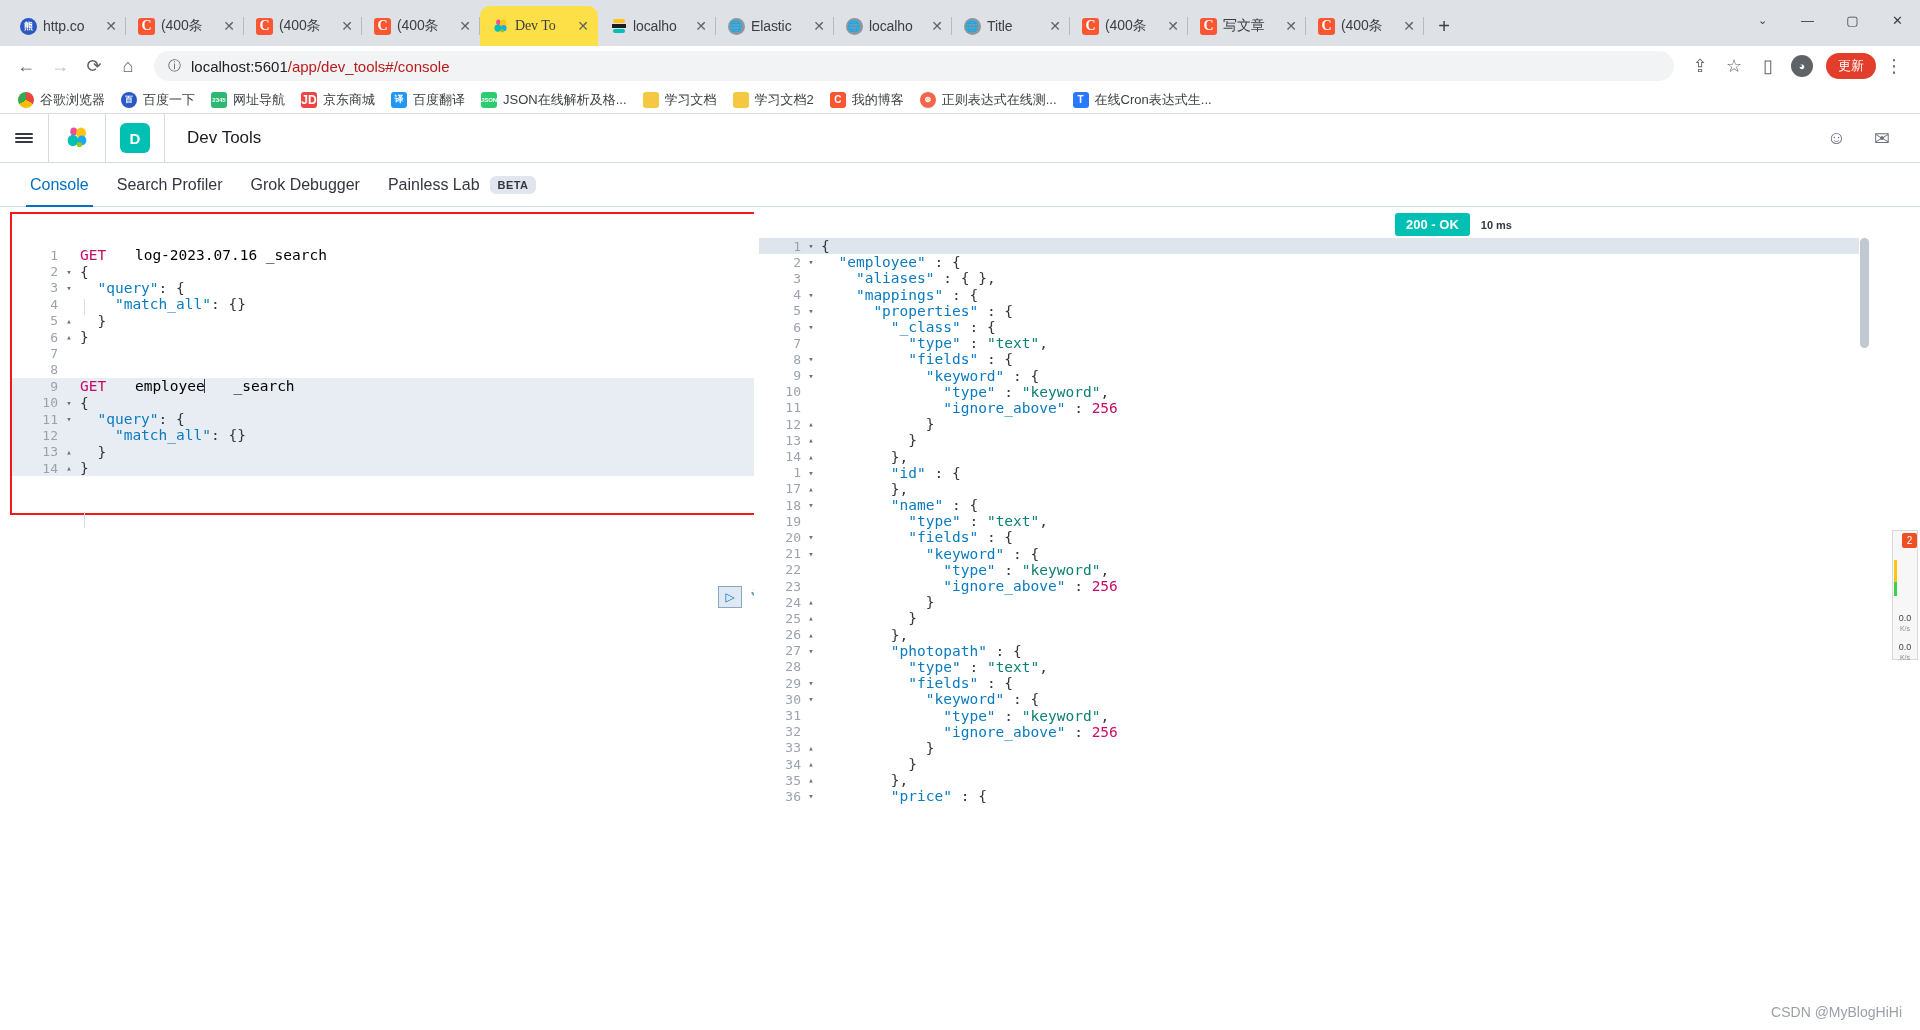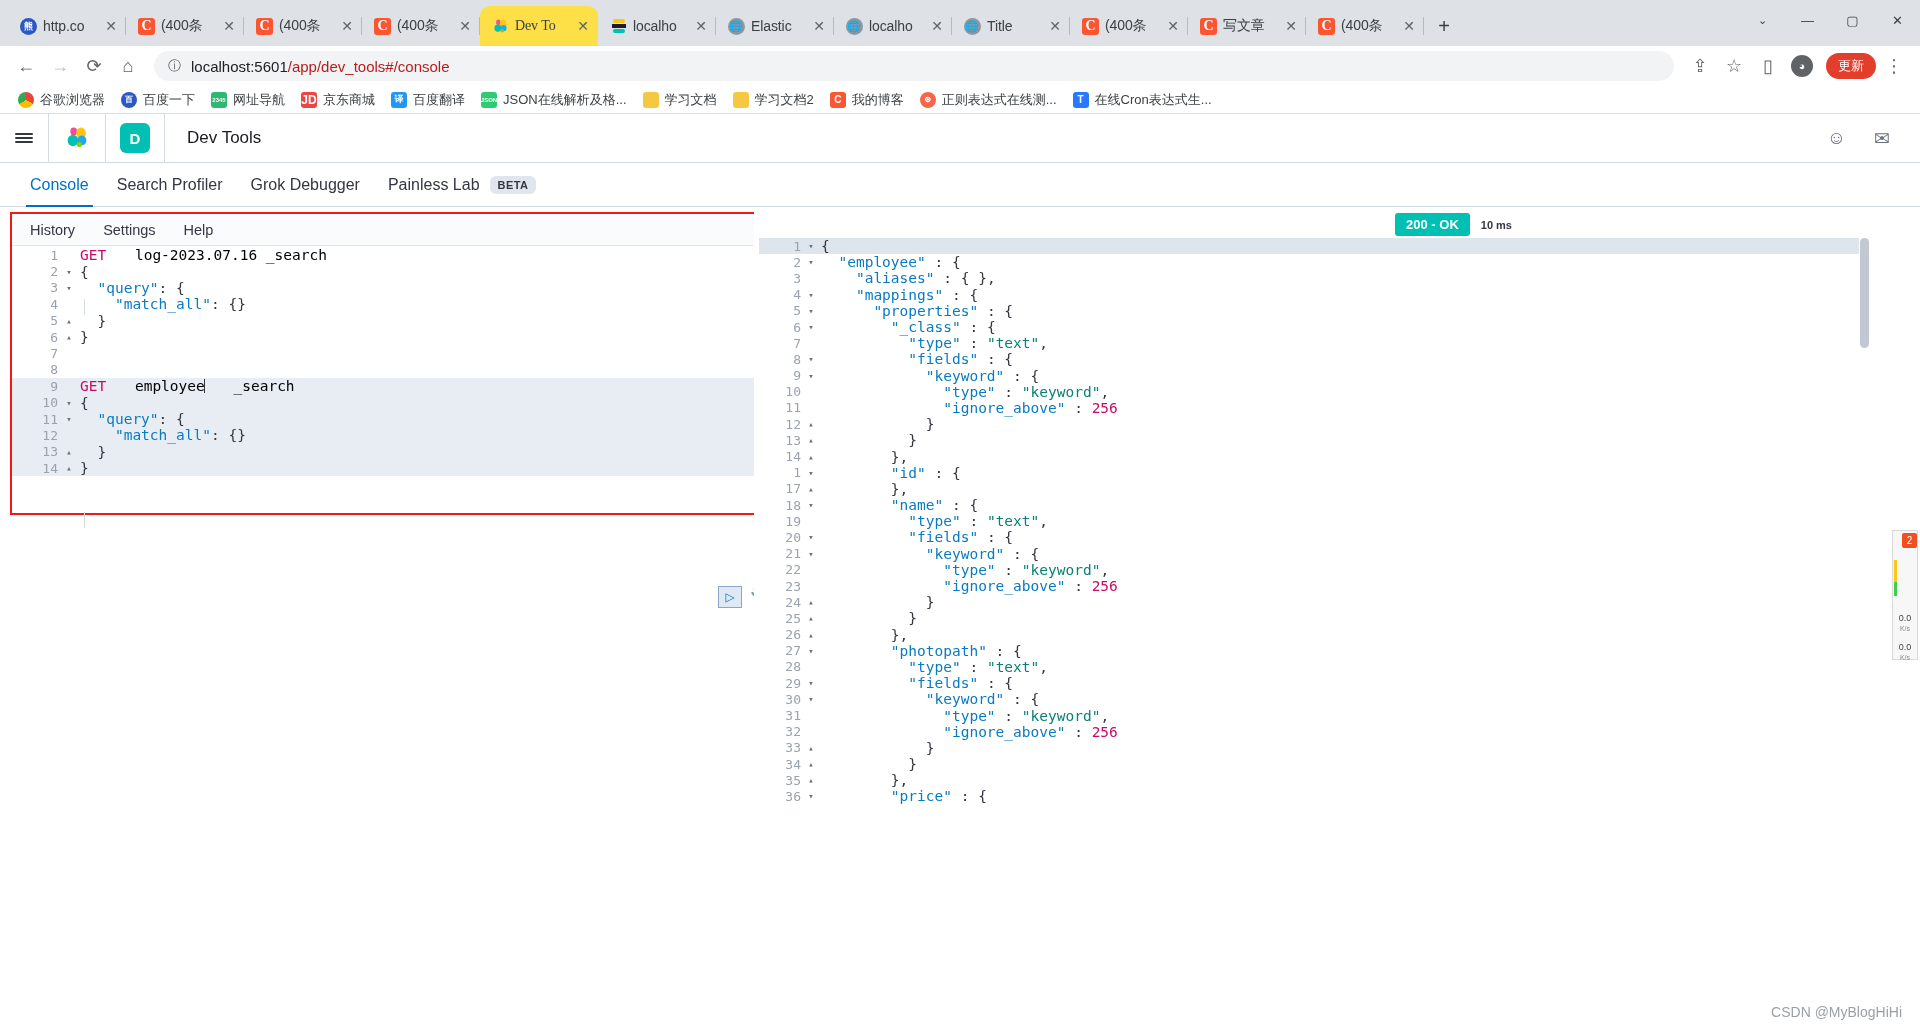--- a/index.html
+++ b/index.html
@@ -367,25 +367,20 @@
         <span>Painless Lab</span>
         <span class="beta-badge">BETA</span>
       </div>
     </div>
 
   <div class="console-body">
 
     <div class="req-pane">
       <div class="redbox"></div>
 
-      <div class="menubar" id="console-menubar">
-          <span>History</span>
-          <span>Settings</span>
-          <span>Help</span>
-        </div>
 
       <div class="code-area">
         <div class="indentguide" style="top:52px;height:16px;"></div>
         <div class="indentguide" style="top:265px;height:16px;"></div>
         <div id="req-lines">
             <div class="cline">
               <span class="gutter">1</span>
               <span class="fold"></span>
               <span class="ctext"><span class="k-method">GET </span><span class="k-url">log-2023.07.16 _search</span></span>
             </div>

